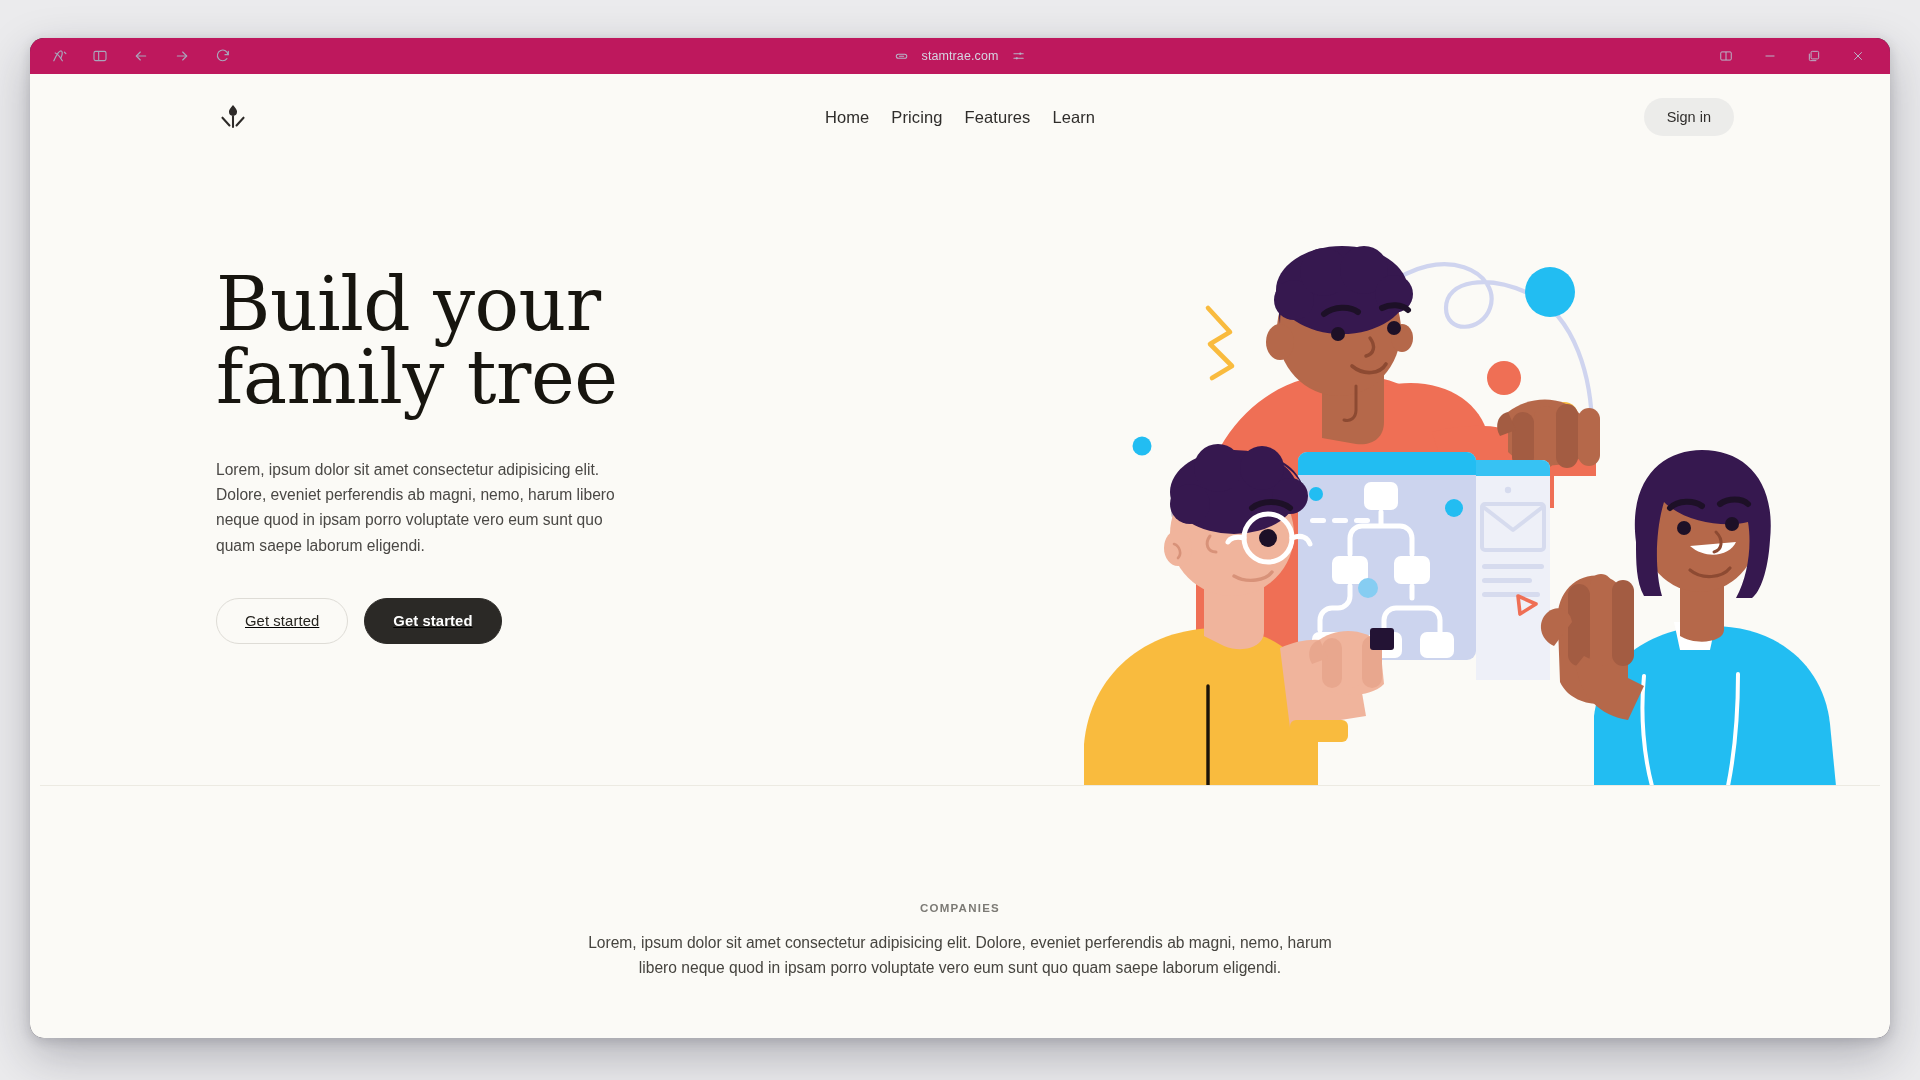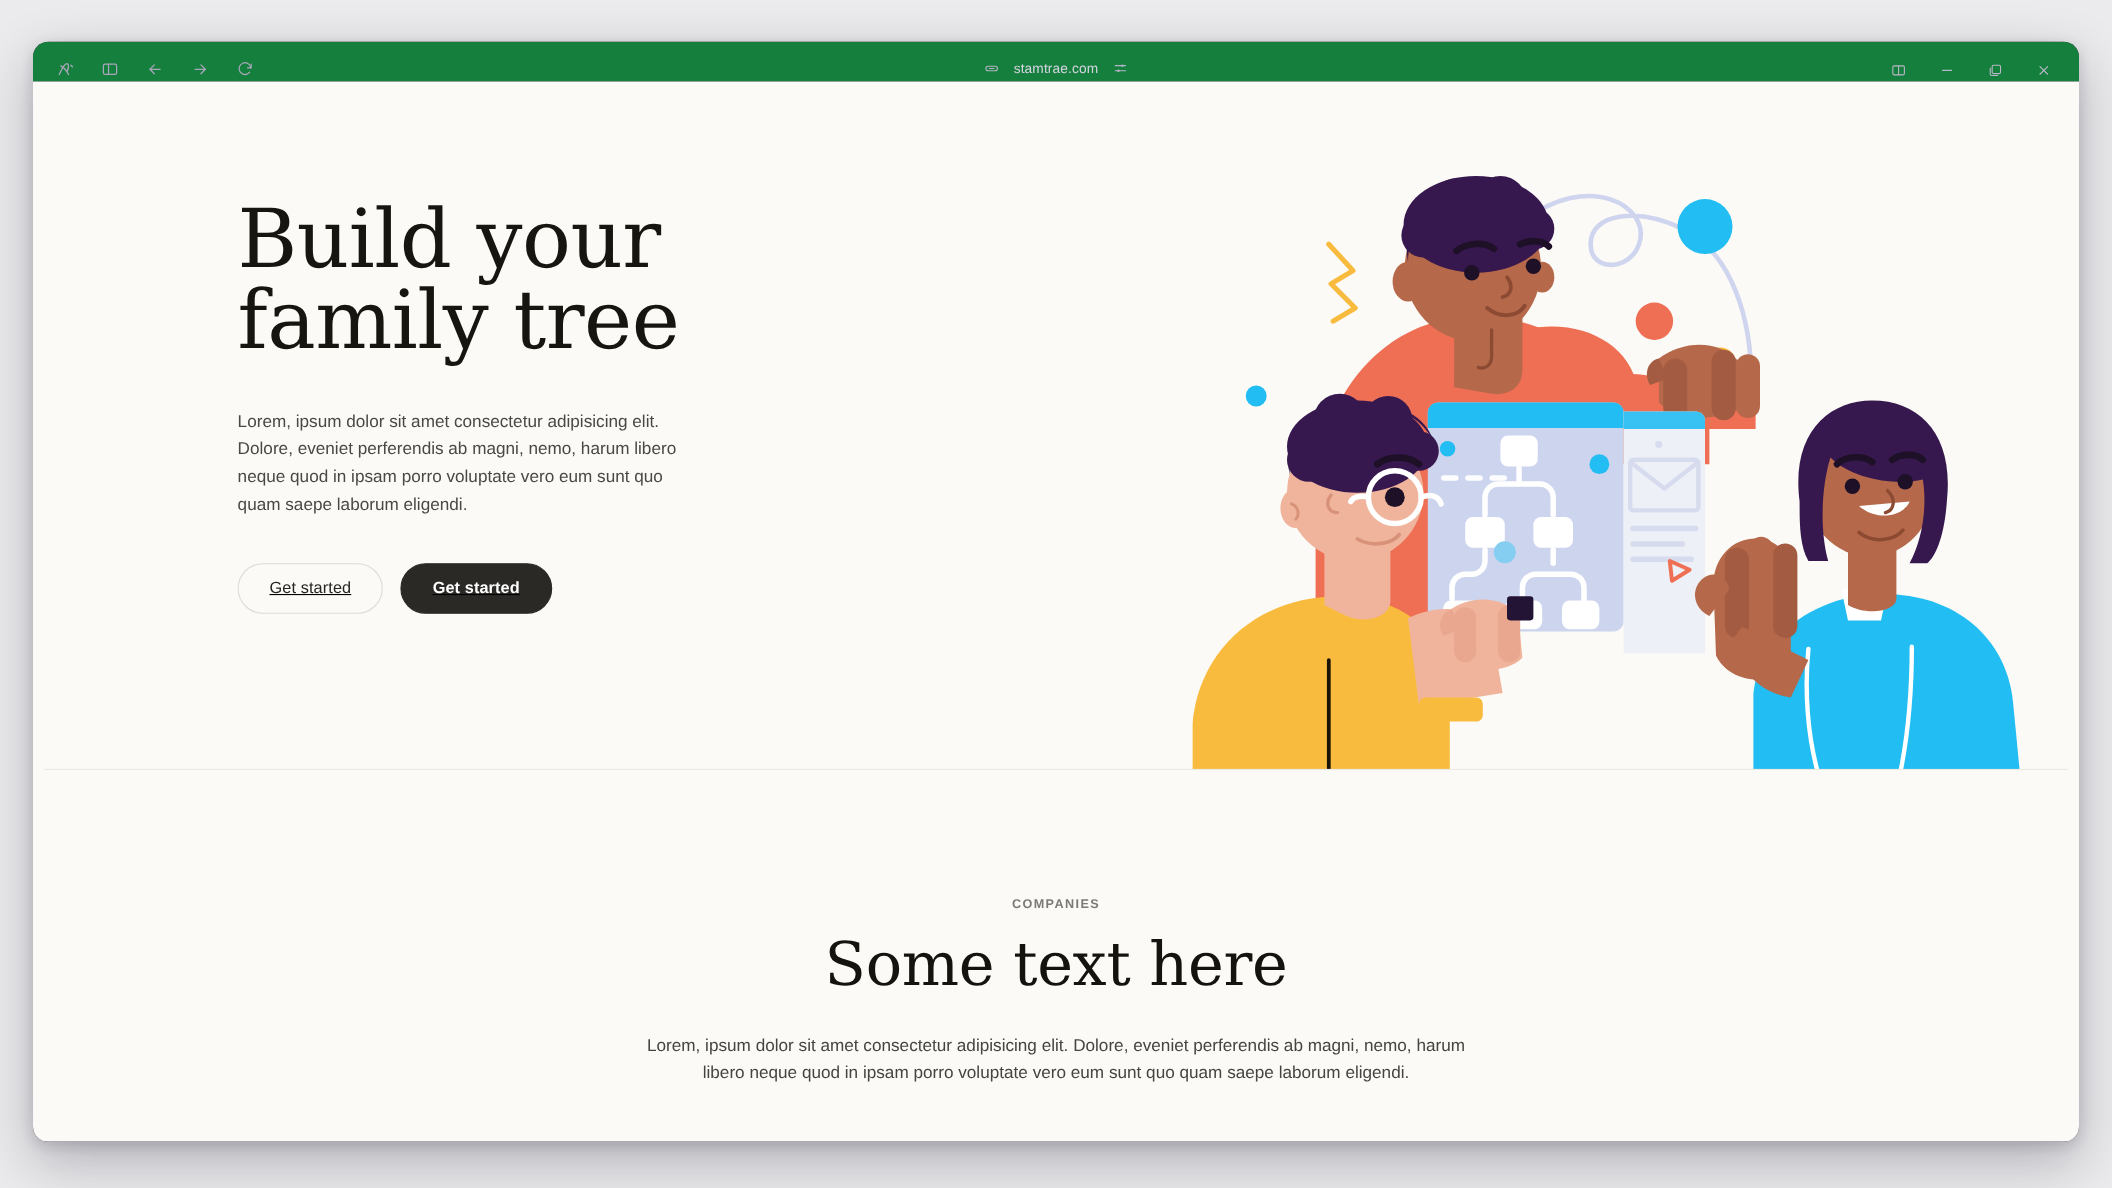--- a/index.html
+++ b/index.html
@@ -33,23 +33,23 @@
     box-shadow: 0 18px 48px rgba(30,28,45,0.28), 0 3px 12px rgba(30,28,45,0.16);
     overflow: hidden;
     display: flex;
     flex-direction: column;
   }
 
   
   .titlebar {
     height: 36px;
     flex: 0 0 36px;
-    background: #15803d;
-    display: flex;
-    align-items: flex-end;
+    background: #be185d;
+    display: flex;
+    align-items: center;
     padding: 0 12px;
     position: relative;
   }
   .tb-left { display: flex; align-items: center; gap: 19px; padding-left: 6px; }
   .tb-icon {
     width: 22px; height: 22px;
     display: flex; align-items: center; justify-content: center;
     color: #a9a6bb;
     cursor: default;
   }
@@ -311,20 +311,40 @@
           <svg width="14" height="14" viewBox="0 0 24 24" fill="none" stroke="currentColor" stroke-width="1.7" stroke-linecap="round">
             <line x1="6" y1="6" x2="18" y2="18"></line>
               <line x1="18" y1="6" x2="6" y2="18"></line>
           </svg>
         </span>
       </div>
     </div>
 
     <div class="viewport">
 
+      <header class="site-header">
+
+        <span class="logo">
+          <svg width="30" height="30" viewBox="0 0 32 32" fill="currentColor">
+            <path d="M16 3.2c2.6 2.9 4.3 5.2 4.3 7.3a4.3 4.3 0 0 1-8.6 0c0-2.1 1.7-4.4 4.3-7.3z"></path>
+            <rect x="14.9" y="14.4" width="2.2" height="13.4" rx="1.1"></rect>
+            <rect x="7.4" y="14.2" width="2.2" height="13.4" rx="1.1" transform="rotate(-42 8.5 20.9)"></rect>
+            <rect x="22.4" y="14.2" width="2.2" height="13.4" rx="1.1" transform="rotate(42 23.5 20.9)"></rect>
+          </svg>
+        </span>
+
+        <nav class="main-nav">
+          <a class="nav-link">Home</a>
+          <a class="nav-link">Pricing</a>
+          <a class="nav-link">Features</a>
+          <a class="nav-link">Learn</a>
+        </nav>
+
+        <button class="signin-btn">Sign in</button>
+      </header>
 
       <section class="hero">
 
         <div class="hero-copy">
           <h1 class="hero-title">
             <span>Build your</span><br>
             <span>family tree</span>
           </h1>
           <p class="hero-sub">Lorem, ipsum dolor sit amet consectetur adipisicing elit. Dolore, eveniet perferendis ab magni, nemo, harum libero neque quod in ipsam porro voluptate vero eum sunt quo quam saepe laborum eligendi.</p>
           <div class="hero-actions">
@@ -495,19 +515,18 @@
             </g>
 
           </svg>
         </div>
 
         <div class="divider"></div>
       </section>
 
       <section class="companies">
         <div class="eyebrow">COMPANIES</div>
-        <h2 class="companies-title">Some text here</h2>
         <p class="companies-sub">Lorem, ipsum dolor sit amet consectetur adipisicing elit. Dolore, eveniet perferendis ab magni, nemo, harum libero neque quod in ipsam porro voluptate vero eum sunt quo quam saepe laborum eligendi.</p>
       </section>
 
     </div>
   </div>
 </div>
 
 </body></html>

